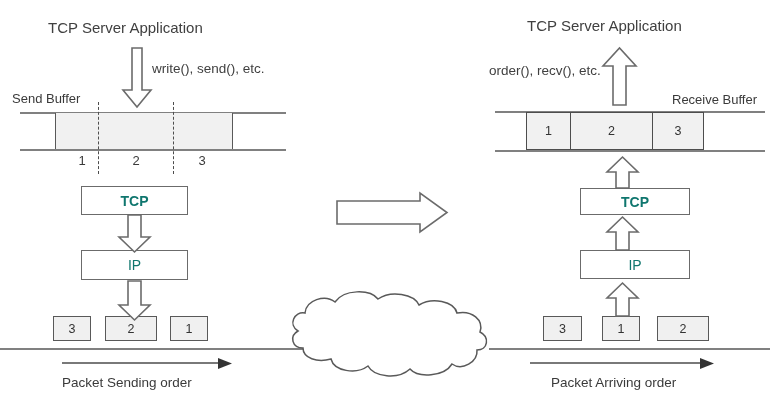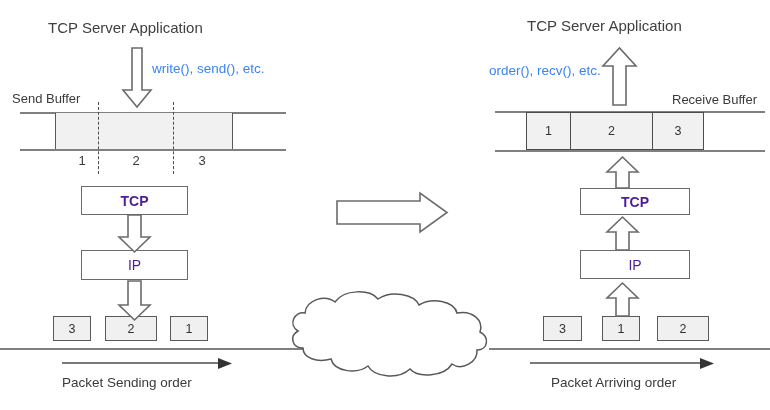--- a/index.html
+++ b/index.html
@@ -25,21 +25,21 @@
     font-family: "Liberation Sans", sans-serif;
     white-space: nowrap;
     line-height: 1;
   }
   .title-lbl {
     font-size: 15px;
     color: #404040;
   }
   .api-lbl {
     font-size: 13.5px;
-    color: #3b82f6;
+    color: #404040;
   }
   .buffer-lbl {
     font-size: 13px;
     color: #3a3a3a;
   }
   .order-lbl {
     font-size: 13.5px;
     color: #3a3a3a;
   }
   .seg-num {
@@ -49,21 +49,21 @@
   }
   
   .stack-box {
     position: absolute;
     box-sizing: border-box;
     border: 1.6px solid #6b6b6b;
     background: #ffffff;
     display: flex;
     align-items: center;
     justify-content: center;
-    color: #4c1d95;
+    color: #0f766e;
     font-size: 14px;
   }
   .stack-box.bold { font-weight: bold; }
   
   .packet {
     position: absolute;
     box-sizing: border-box;
     border: 1.4px solid #595959;
     background: #f0f0f0;
     display: flex;

